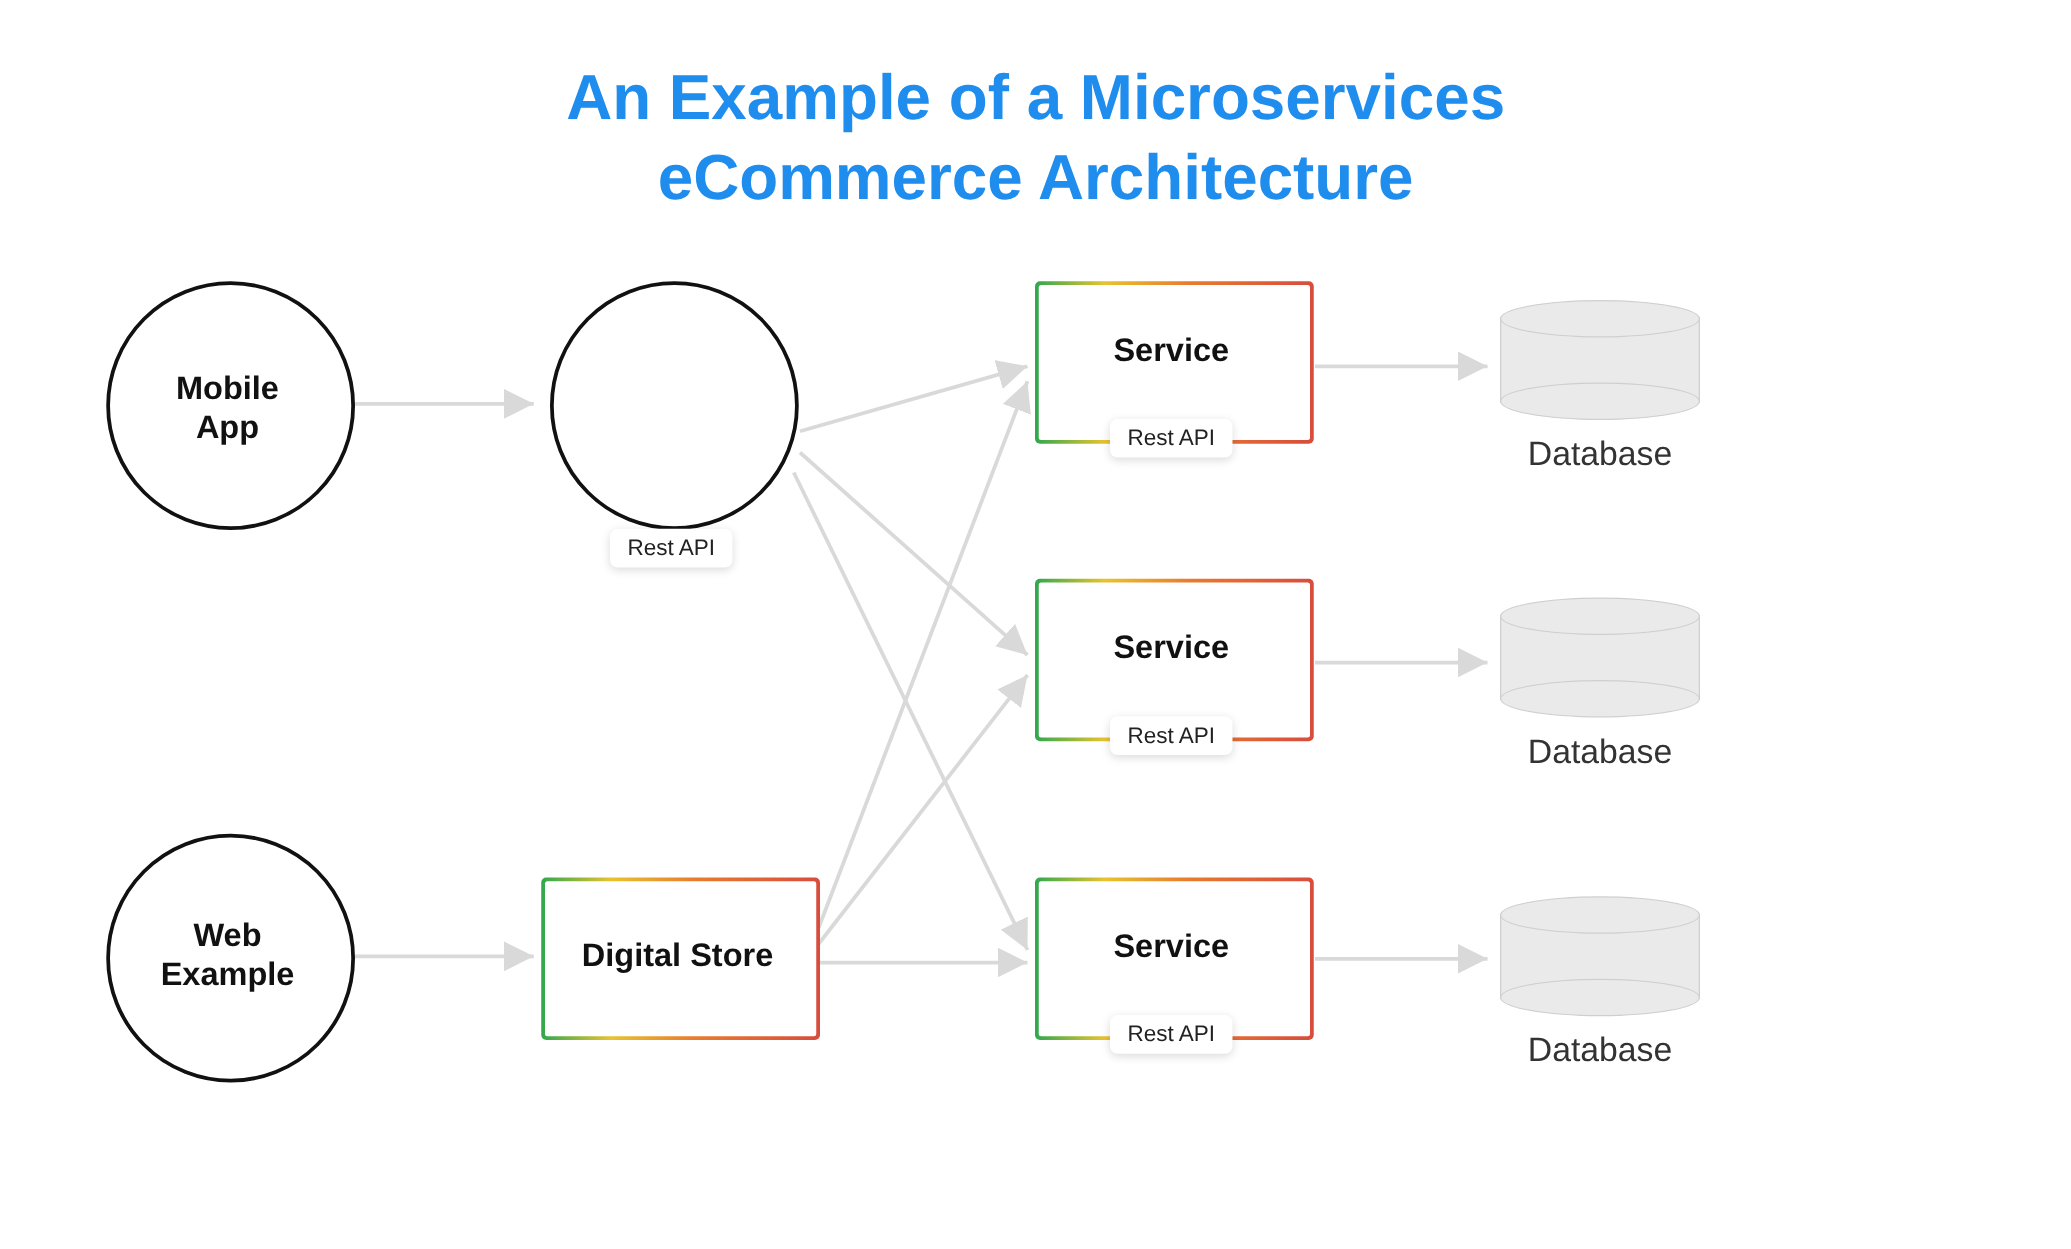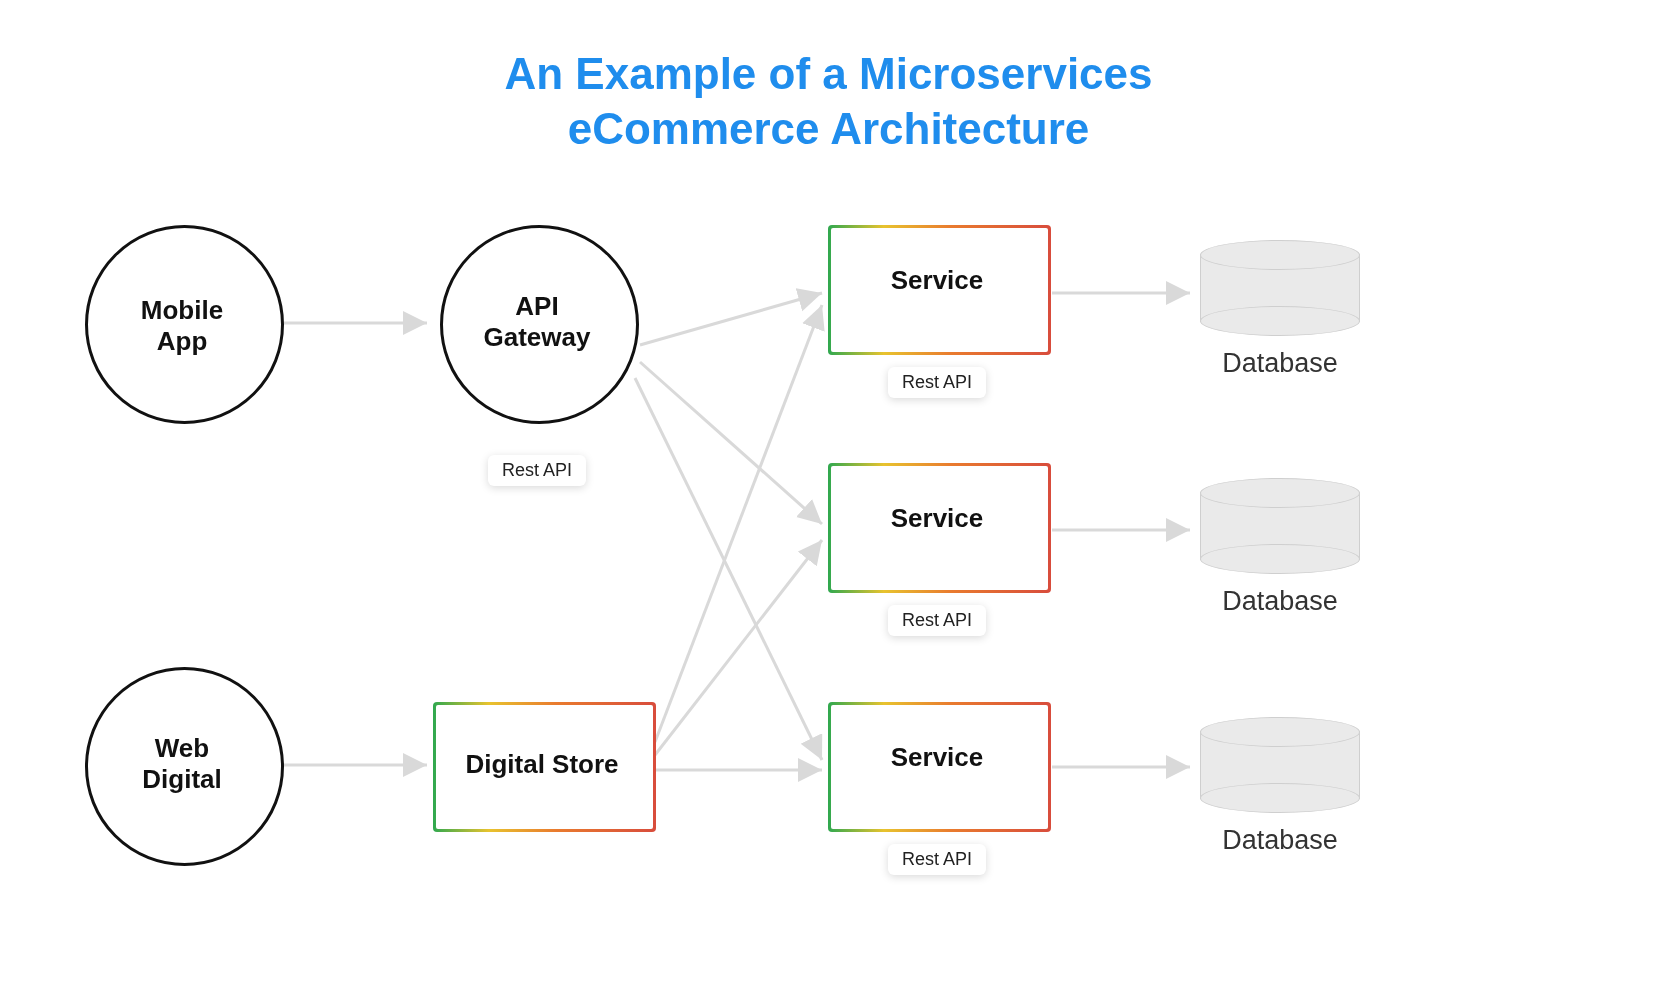--- a/index.html
+++ b/index.html
@@ -17,21 +17,21 @@
     height: 999px;
   }
   .title {
     position: absolute;
     left: 0;
     right: 0;
     top: 46px;
     text-align: center;
     color: #1f8ded;
     font-weight: 700;
-    font-size: 44px;
+    font-size: 51px;
     line-height: 1.25;
     white-space: pre-line;
   }
 
   
   .node-label {
     position: absolute;
     text-align: center;
     font-size: 26px;
     font-weight: 600;
@@ -76,21 +76,20 @@
   
   .chip {
     position: absolute;
     background: #fff;
     box-shadow: 0 2px 8px rgba(0,0,0,.15);
     border-radius: 6px;
     font-size: 18px;
     color: #222;
     padding: 5px 14px;
     transform: translate(-50%, 0);
-    margin-top: 32px;
   }
 
   
   .db {
     position: absolute;
     width: 160px;
     height: 96px;
   }
   .db .body {
     position: absolute;
@@ -161,27 +160,25 @@
       <line x1="1052" y1="530" x2="1190" y2="530"></line>
       <line x1="1052" y1="767" x2="1190" y2="767"></line>
     </g>
   </svg>
 
   <div class="circle-node" style="left:85px; top:225px; width:193px; height:193px;"></div>
   <div class="node-label" style="left:182px; top:326px;">Mobile
 App</div>
 
   <div class="circle-node" style="left:440px; top:225px; width:193px; height:193px;"></div>
-  <div class="node-label" style="left:537px; top:322px;">API
-Gateway</div>
   <div class="chip" style="left:537px; top:423px;">Rest API</div>
 
   <div class="circle-node" style="left:85px; top:667px; width:193px; height:193px;"></div>
   <div class="node-label" style="left:182px; top:764px;">Web
-Digital</div>
+Example</div>
 
   <div class="gradient-rect" style="left:433px; top:702px; width:217px; height:124px;">
     <div class="inner"></div>
   </div>
   <div class="node-label" style="left:542px; top:764px;text-align:right;">Digital Store</div>
 
   <div class="gradient-rect" style="left:828px; top:225px; width:217px; height:124px;">
     <div class="inner"></div>
   </div>
   <div class="node-label" style="left:937px; top:280px;">Service</div>

